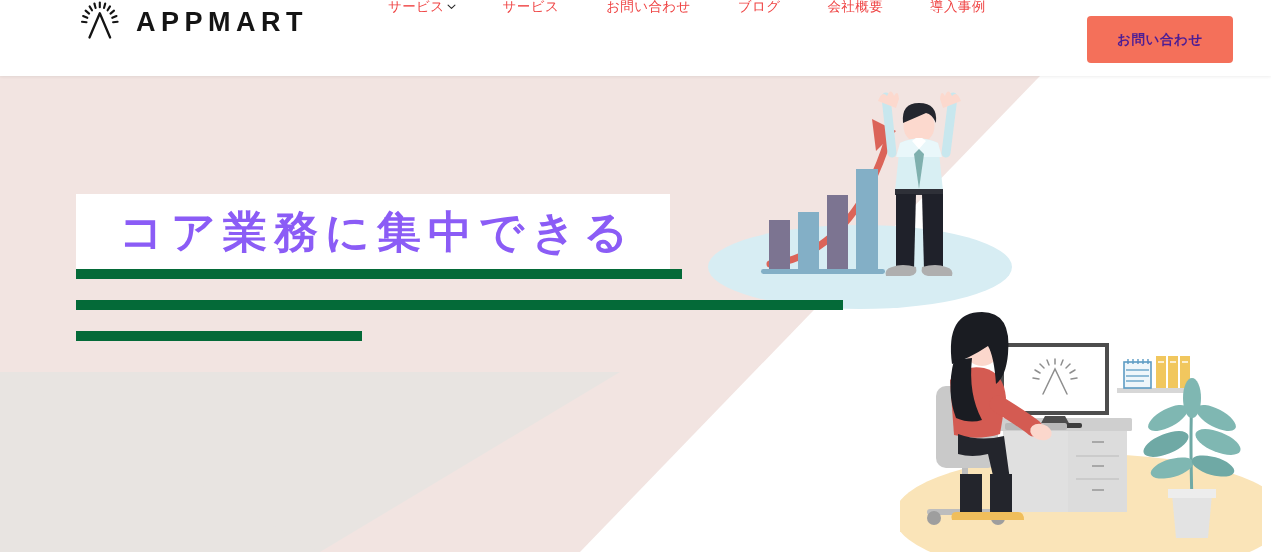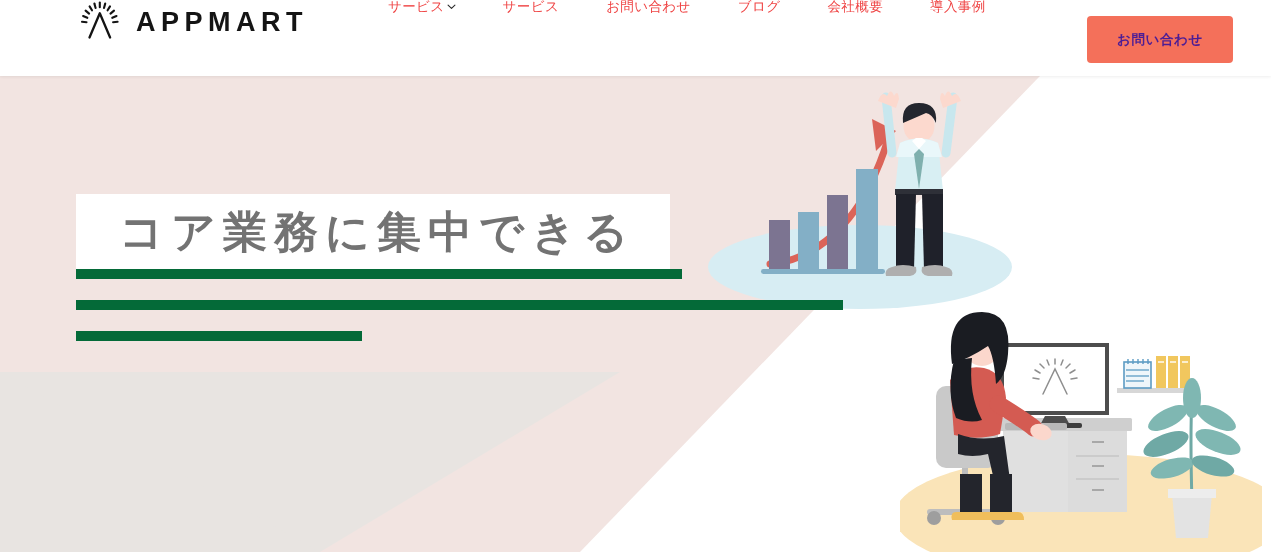--- a/index.html
+++ b/index.html
@@ -59,21 +59,21 @@
     position:absolute; left:76px; top:118px; z-index:20;
   }
   .hl-row { margin-bottom:21px; }
   .hl-row:last-child { margin-bottom:0; }
   .hl-box {
     background:#ffffff;
     display:inline-block;
     padding:14px 35px 13px 43px;
   }
   .hl-text {
-    font-size:44px; font-weight:700; color:#737373;
+    font-size:44px; font-weight:700; color:#8b5cf6;
     letter-spacing:7px; line-height:1.08; white-space:nowrap;
     font-family:"Liberation Sans", sans-serif;
   }
   .hl-bar { height:10px; background:#046A38; display:block; }
 
   
   .illus-top { position:absolute; left:700px; top:5px; width:340px; height:230px; z-index:10; }
   .illus-bottom { position:absolute; left:900px; top:230px; width:362px; height:246px; z-index:10; }
 </style>
 </head>

